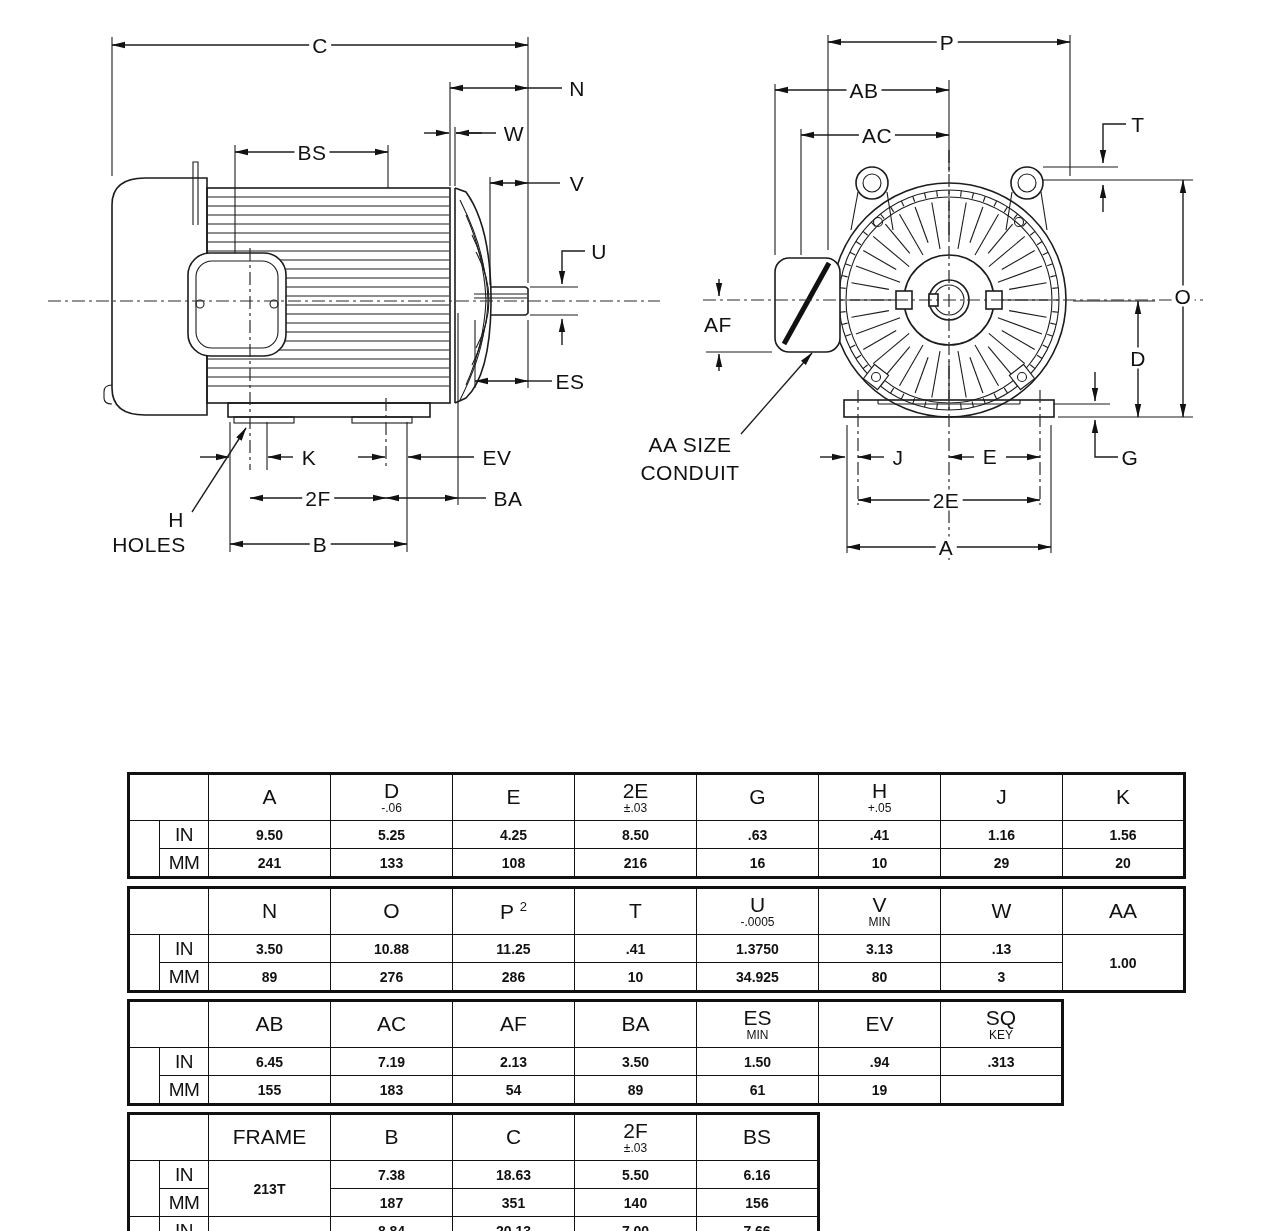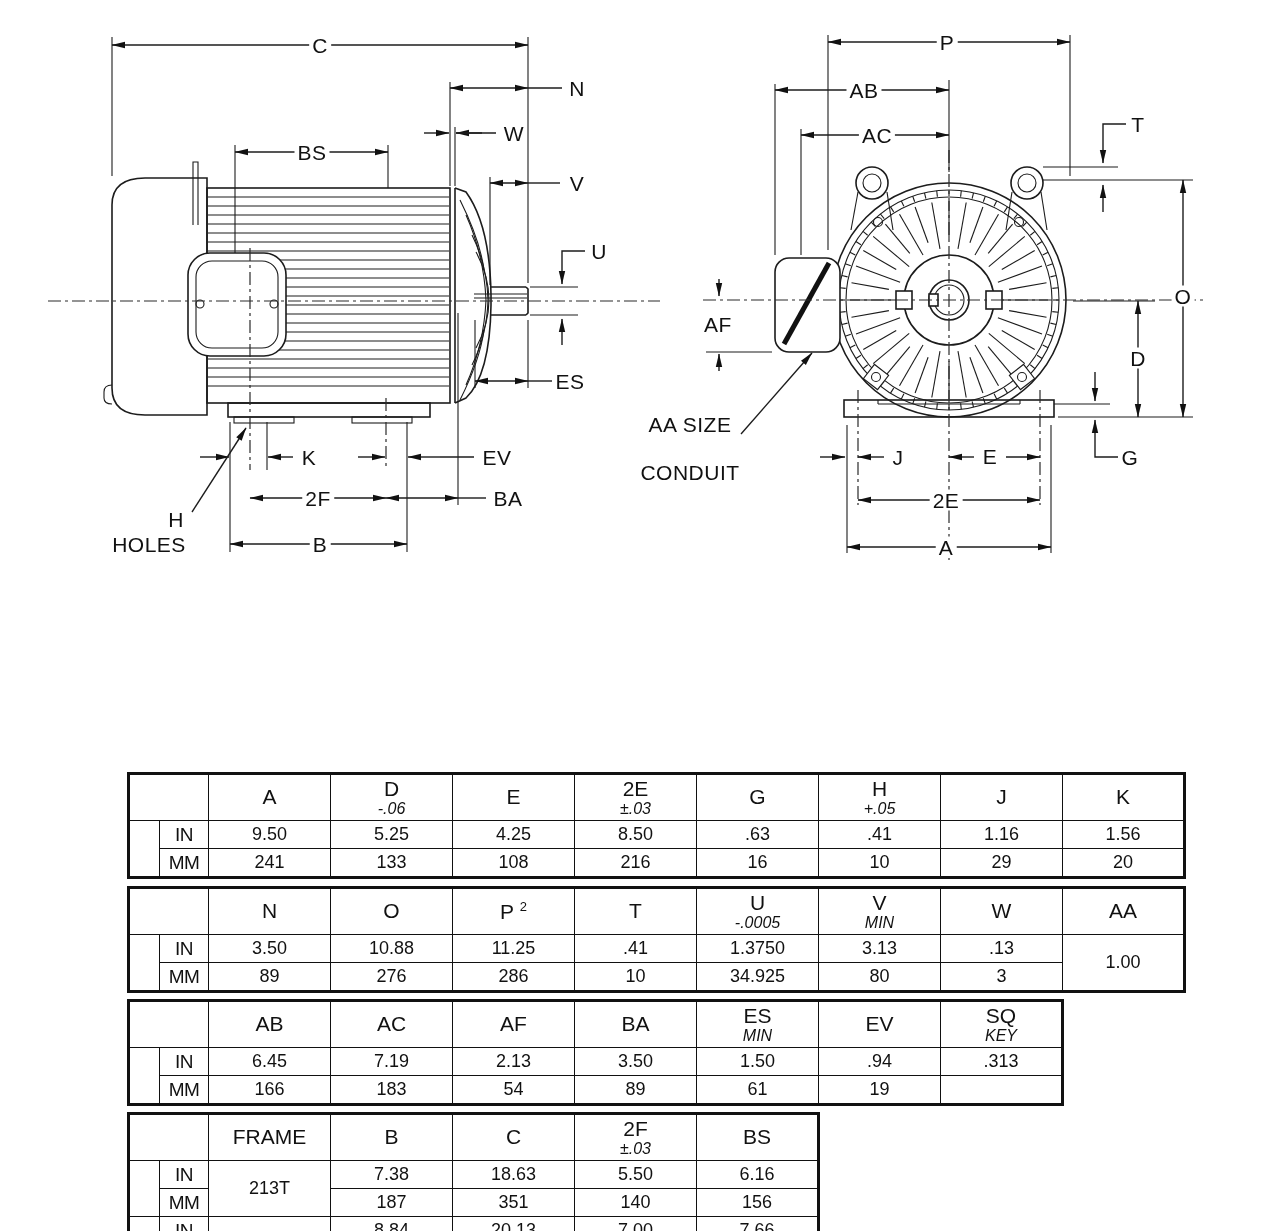--- a/index.html
+++ b/index.html
@@ -16,24 +16,24 @@
           background:#fff;padding:0 3px;white-space:nowrap;line-height:1;}
   .title{position:absolute;left:655px;top:746px;transform:translate(-50%,-50%);
          font-size:21.5px;letter-spacing:2px;white-space:nowrap;}
   table.dimtable{position:absolute;border-collapse:collapse;table-layout:fixed;
                  border:3px solid #111;background:#fff;}
   table.dimtable td,table.dimtable th{border:1.6px solid #111;padding:0;text-align:center;
                  vertical-align:middle;overflow:hidden;}
   table.dimtable th{height:45px;font-weight:400;}
   table.dimtable td{height:27px;}
   .hmain{font-size:21px;line-height:1.05;}
-  .hsub{font-size:16px;line-height:1.1;font-style:italic;}
+  .hsub{font-size:12px;line-height:1.1;}
   .hsup{font-size:13px;vertical-align:super;}
   .unit{font-size:19px;letter-spacing:-.5px;}
-  .val{font-size:18px;font-weight:400;}
+  .val{font-size:14px;font-weight:700;}
   .t1{left:127px;top:772px;} .t2{left:127px;top:886px;} .t3{left:127px;top:999px;} .t4{left:127px;top:1112px;}
 </style>
 </head>
 <body>
 
 <div class="page">
 
   <svg width="1280" height="620" viewBox="0 0 1280 620">
     <defs>
       <marker id="arw" markerWidth="15" markerHeight="9" refX="13.5" refY="4" orient="auto-start-reverse" markerUnits="userSpaceOnUse">
@@ -347,21 +347,21 @@
     <span class="dlabel" style="left:176px;top:519px">H</span>
     <span class="dlabel" style="left:149px;top:544px">HOLES</span>
     <span class="dlabel" style="left:947px;top:42px">P</span>
     <span class="dlabel" style="left:864px;top:90px">AB</span>
     <span class="dlabel" style="left:877px;top:135px">AC</span>
     <span class="dlabel" style="left:1138px;top:124px">T</span>
     <span class="dlabel" style="left:1183px;top:296px">O</span>
     <span class="dlabel" style="left:1138px;top:358px">D</span>
     <span class="dlabel" style="left:1130px;top:457px">G</span>
     <span class="dlabel" style="left:718px;top:324px">AF</span>
-    <span class="dlabel" style="left:690px;top:424px">AA SIZE</span>
+    <span class="dlabel" style="left:690px;top:444px">AA SIZE</span>
     <span class="dlabel" style="left:690px;top:472px">CONDUIT</span>
     <span class="dlabel" style="left:898px;top:457px">J</span>
     <span class="dlabel" style="left:990px;top:456px">E</span>
     <span class="dlabel" style="left:946px;top:500px">2E</span>
     <span class="dlabel" style="left:946px;top:547px">A</span>
   </div>
 
 
   <table class="dimtable t1">
     <colgroup>
@@ -562,21 +562,21 @@
       <td class="val">6.45</td>
       <td class="val">7.19</td>
       <td class="val">2.13</td>
       <td class="val">3.50</td>
       <td class="val">1.50</td>
       <td class="val">.94</td>
       <td class="val">.313</td>
     </tr>
     <tr>
       <td class="unit">MM</td>
-      <td class="val">166</td>
+      <td class="val">155</td>
       <td class="val">183</td>
       <td class="val">54</td>
       <td class="val">89</td>
       <td class="val">61</td>
       <td class="val">19</td>
     </tr>
   </tbody>
     </table>
 
   <table class="dimtable t4">

